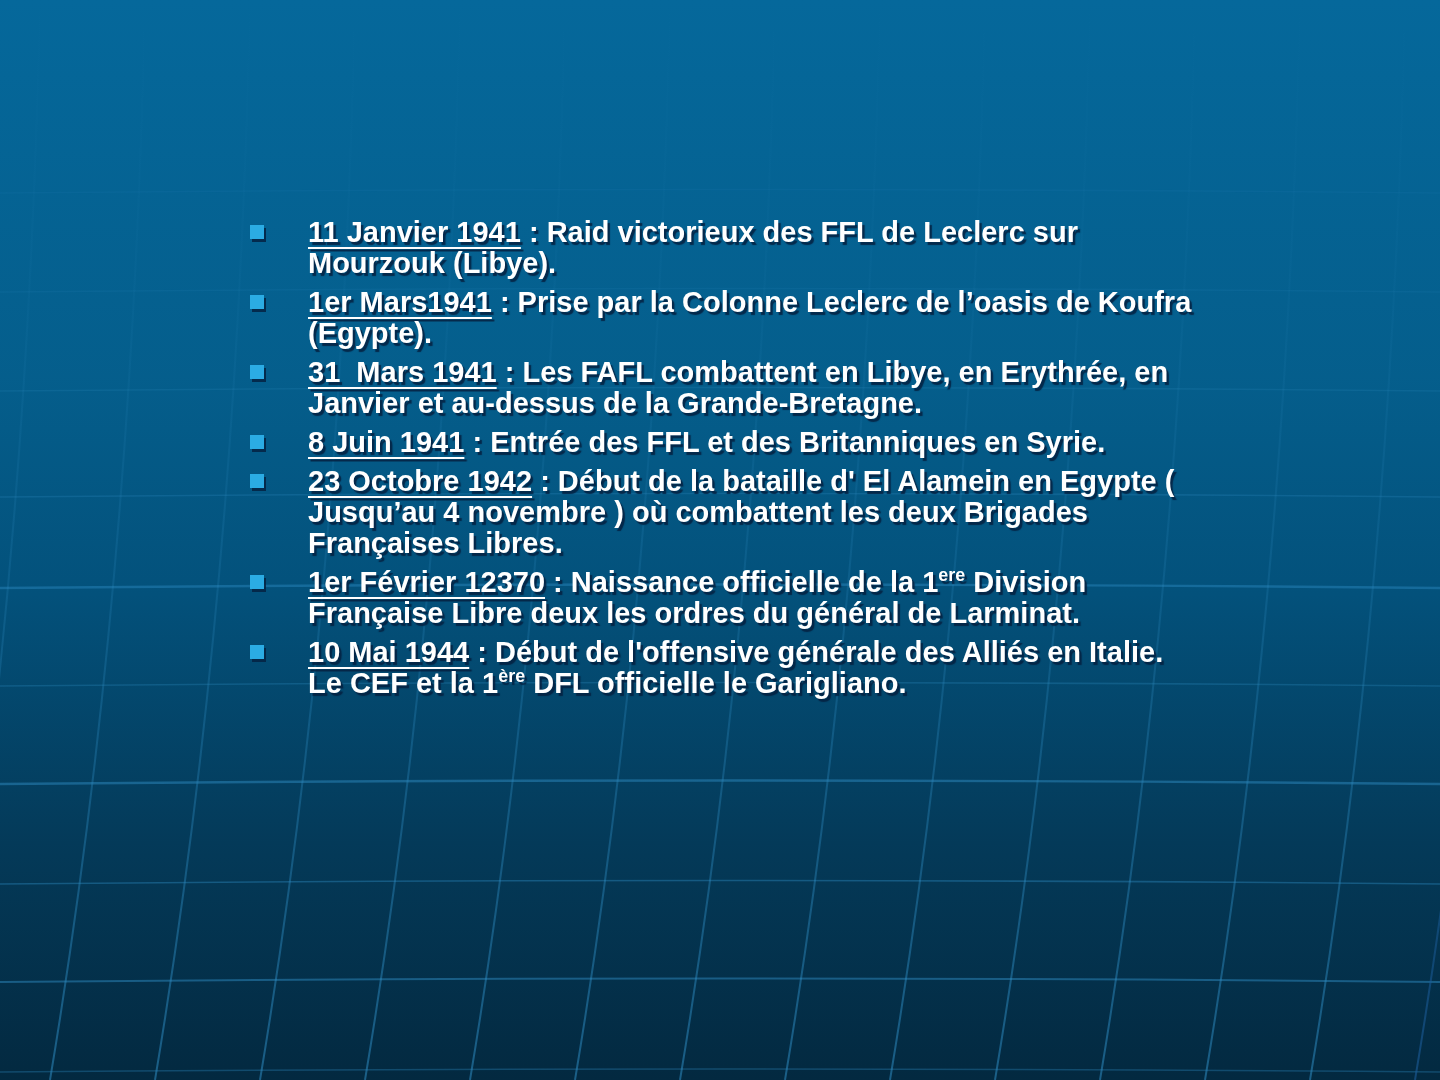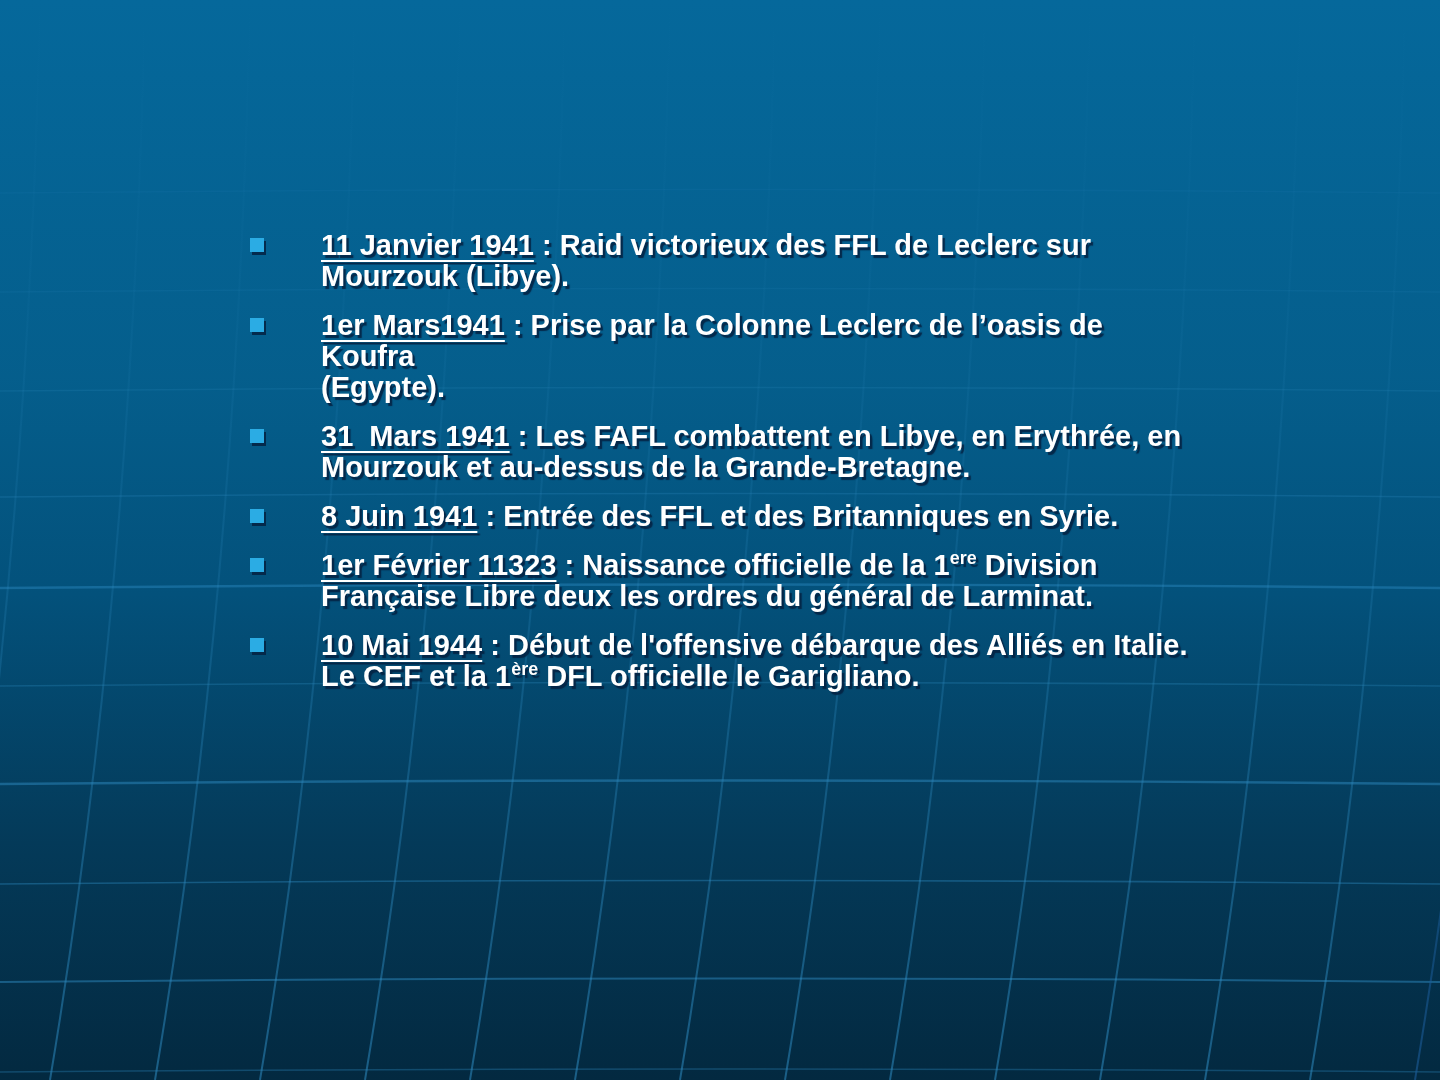--- a/index.html
+++ b/index.html
@@ -24,21 +24,21 @@
     position:relative;padding-left:53px;margin:0 0 8px 0;
     font-weight:bold;font-size:29px;line-height:31px;
     color:var(--text);
     text-shadow:2.5px 2.5px 1px rgba(5,32,64,0.85);
   }
   li.item .sq{
     position:absolute;left:0;top:8px;width:14px;height:14px;
     background:var(--bullet);
     box-shadow:2px 3px 0 rgba(5,34,66,0.85);
   }
-  li.item p.txt{margin:18px;}
+  li.item p.txt{margin:5px;}
   li.item .date{
     text-decoration:underline;
     text-decoration-thickness:2px;
     text-underline-offset:5px;
   }
   li.item sup{
     font-size:0.62em;line-height:0;vertical-align:super;
   }
 </style>
 </head>
@@ -99,28 +99,32 @@
       <li class="item">
         <span class="sq"></span>
         <p class="txt"><span class="date">11 Janvier 1941</span><span> : Raid victorieux des FFL de Leclerc sur</span><br><span>Mourzouk (Libye).</span></p>
       </li>
       <li class="item">
         <span class="sq"></span>
         <p class="txt"><span class="date">1er Mars1941</span><span> : Prise par la Colonne Leclerc de l’oasis de Koufra</span><br><span>(Egypte).</span></p>
       </li>
       <li class="item">
         <span class="sq"></span>
-        <p class="txt"><span class="date">31&nbsp; Mars 1941</span><span> : Les FAFL combattent en Libye, en Erythrée, en</span><br><span>Mourzouk et au-dessus de la Grande-Bretagne.</span></p>
+        <p class="txt"><span class="date">31&nbsp; Mars 1941</span><span> : Les FAFL combattent en Libye, en Erythrée, en</span><br><span>Janvier et au-dessus de la Grande-Bretagne.</span></p>
       </li>
       <li class="item">
         <span class="sq"></span>
         <p class="txt"><span class="date">8 Juin 1941</span><span> : Entrée des FFL et des Britanniques en Syrie.</span></p>
       </li>
       <li class="item">
         <span class="sq"></span>
-        <p class="txt"><span class="date">1er Février 11323</span><span> : Naissance officielle de la 1</span><sup>ere</sup><span> Division</span><br><span>Française Libre deux les ordres du général de Larminat.</span></p>
+        <p class="txt"><span class="date">23 Octobre 1942</span><span> : Début de la bataille d' El Alamein en Egypte (</span><br><span>Jusqu’au 4 novembre ) où combattent les deux Brigades</span><br><span>Françaises Libres.</span></p>
       </li>
       <li class="item">
         <span class="sq"></span>
-        <p class="txt"><span class="date">10 Mai 1944</span><span> : Début de l'offensive débarque des Alliés en Italie.</span><br><span>Le CEF et la 1</span><sup>ère</sup><span> DFL officielle le Garigliano.</span></p>
+        <p class="txt"><span class="date">1er Février 12370</span><span> : Naissance officielle de la 1</span><sup>ere</sup><span> Division</span><br><span>Française Libre deux les ordres du général de Larminat.</span></p>
+      </li>
+      <li class="item">
+        <span class="sq"></span>
+        <p class="txt"><span class="date">10 Mai 1944</span><span> : Début de l'offensive générale des Alliés en Italie.</span><br><span>Le CEF et la 1</span><sup>ère</sup><span> DFL officielle le Garigliano.</span></p>
       </li>
     </ul>
 </div>
 
 </body></html>

